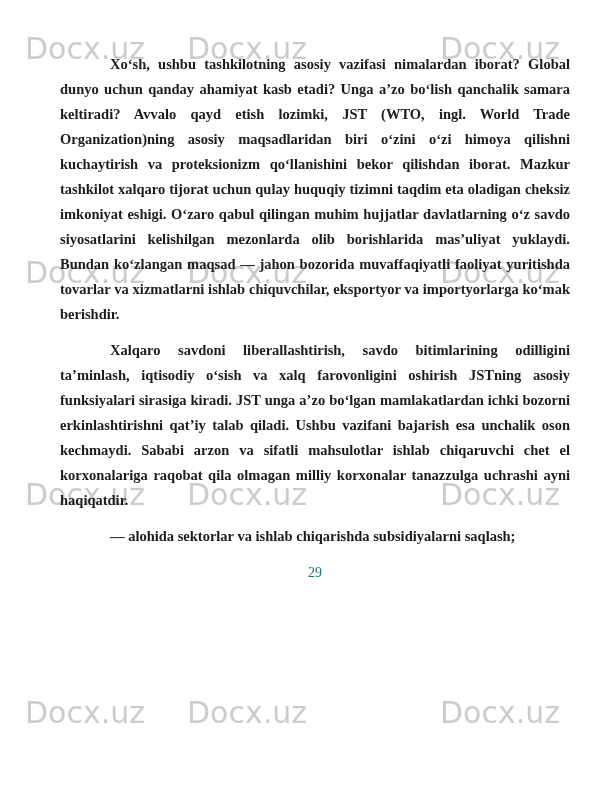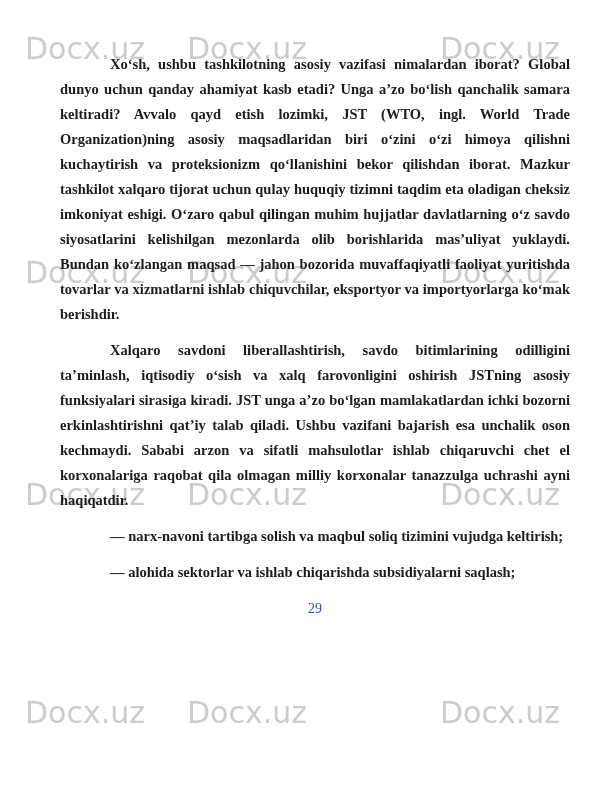--- a/index.html
+++ b/index.html
@@ -47,21 +47,21 @@
     margin: 0 0 11px 0;
     text-indent: 50px;
     text-align: justify;
     font-weight: bold;
   }
   .pagenum {
     margin-top: 0;
     text-align: center;
     text-indent: 0;
     font-size: 14px;
-    color: #1d4ed8;
+    color: #0f766e;
   }
 </style>
 </head>
 <body>
 
 <div class="page">
 
   <div class="wm-layer" id="wm-layer">
       <span class="wm" style="top: 34px; left: 25px; color: rgb(204, 204, 204);">Docx.uz</span>
       <span class="wm" style="top: 34px; left: 187px; color: rgb(204, 204, 204);">Docx.uz</span>
@@ -73,18 +73,17 @@
       <span class="wm" style="top: 480px; left: 187px; color: rgb(204, 204, 204);">Docx.uz</span>
       <span class="wm" style="top: 480px; left: 440px; color: rgb(204, 204, 204);">Docx.uz</span>
       <span class="wm" style="top: 698px; left: 25px; color: rgb(204, 204, 204);">Docx.uz</span>
       <span class="wm" style="top: 698px; left: 187px; color: rgb(204, 204, 204);">Docx.uz</span>
       <span class="wm" style="top: 698px; left: 440px; color: rgb(204, 204, 204);">Docx.uz</span>
     </div>
 
   <div class="content">
     <p>Xoʻsh, ushbu tashkilotning asosiy vazifasi nimalardan iborat? Global dunyo uchun qanday ahamiyat kasb etadi? Unga aʼzo boʻlish qanchalik samara keltiradi? Avvalo qayd etish lozimki, JST (WTO, ingl. World Trade Organization)ning asosiy maqsadlaridan biri oʻzini oʻzi himoya qilishni kuchaytirish va proteksionizm qoʻllanishini bekor qilishdan iborat. Mazkur tashkilot xalqaro tijorat uchun qulay huquqiy tizimni taqdim eta oladigan cheksiz imkoniyat eshigi. Oʻzaro qabul qilingan muhim hujjatlar davlatlarning oʻz savdo siyosatlarini kelishilgan mezonlarda olib borishlarida masʼuliyat yuklaydi. Bundan koʻzlangan maqsad — jahon bozorida muvaffaqiyatli faoliyat yuritishda tovarlar va xizmatlarni ishlab chiquvchilar, eksportyor va importyorlarga koʻmak berishdir.</p>
     <p>Xalqaro savdoni liberallashtirish, savdo bitimlarining odilligini taʼminlash, iqtisodiy oʻsish va xalq farovonligini oshirish JSTning asosiy funksiyalari sirasiga kiradi. JST unga aʼzo boʻlgan mamlakatlardan ichki bozorni erkinlashtirishni qatʼiy talab qiladi. Ushbu vazifani bajarish esa unchalik oson kechmaydi. Sababi arzon va sifatli mahsulotlar ishlab chiqaruvchi chet el korxonalariga raqobat qila olmagan milliy korxonalar tanazzulga uchrashi ayni haqiqatdir.</p>
-    <p>— narx-navoni tartibga solish va maqbul soliq tizimini vujudga keltirish;</p>
     <p>— alohida sektorlar va ishlab chiqarishda subsidiyalarni saqlash;</p>
     <div class="pagenum">29</div>
   </div>
 
 </div>
 
 </body></html>

